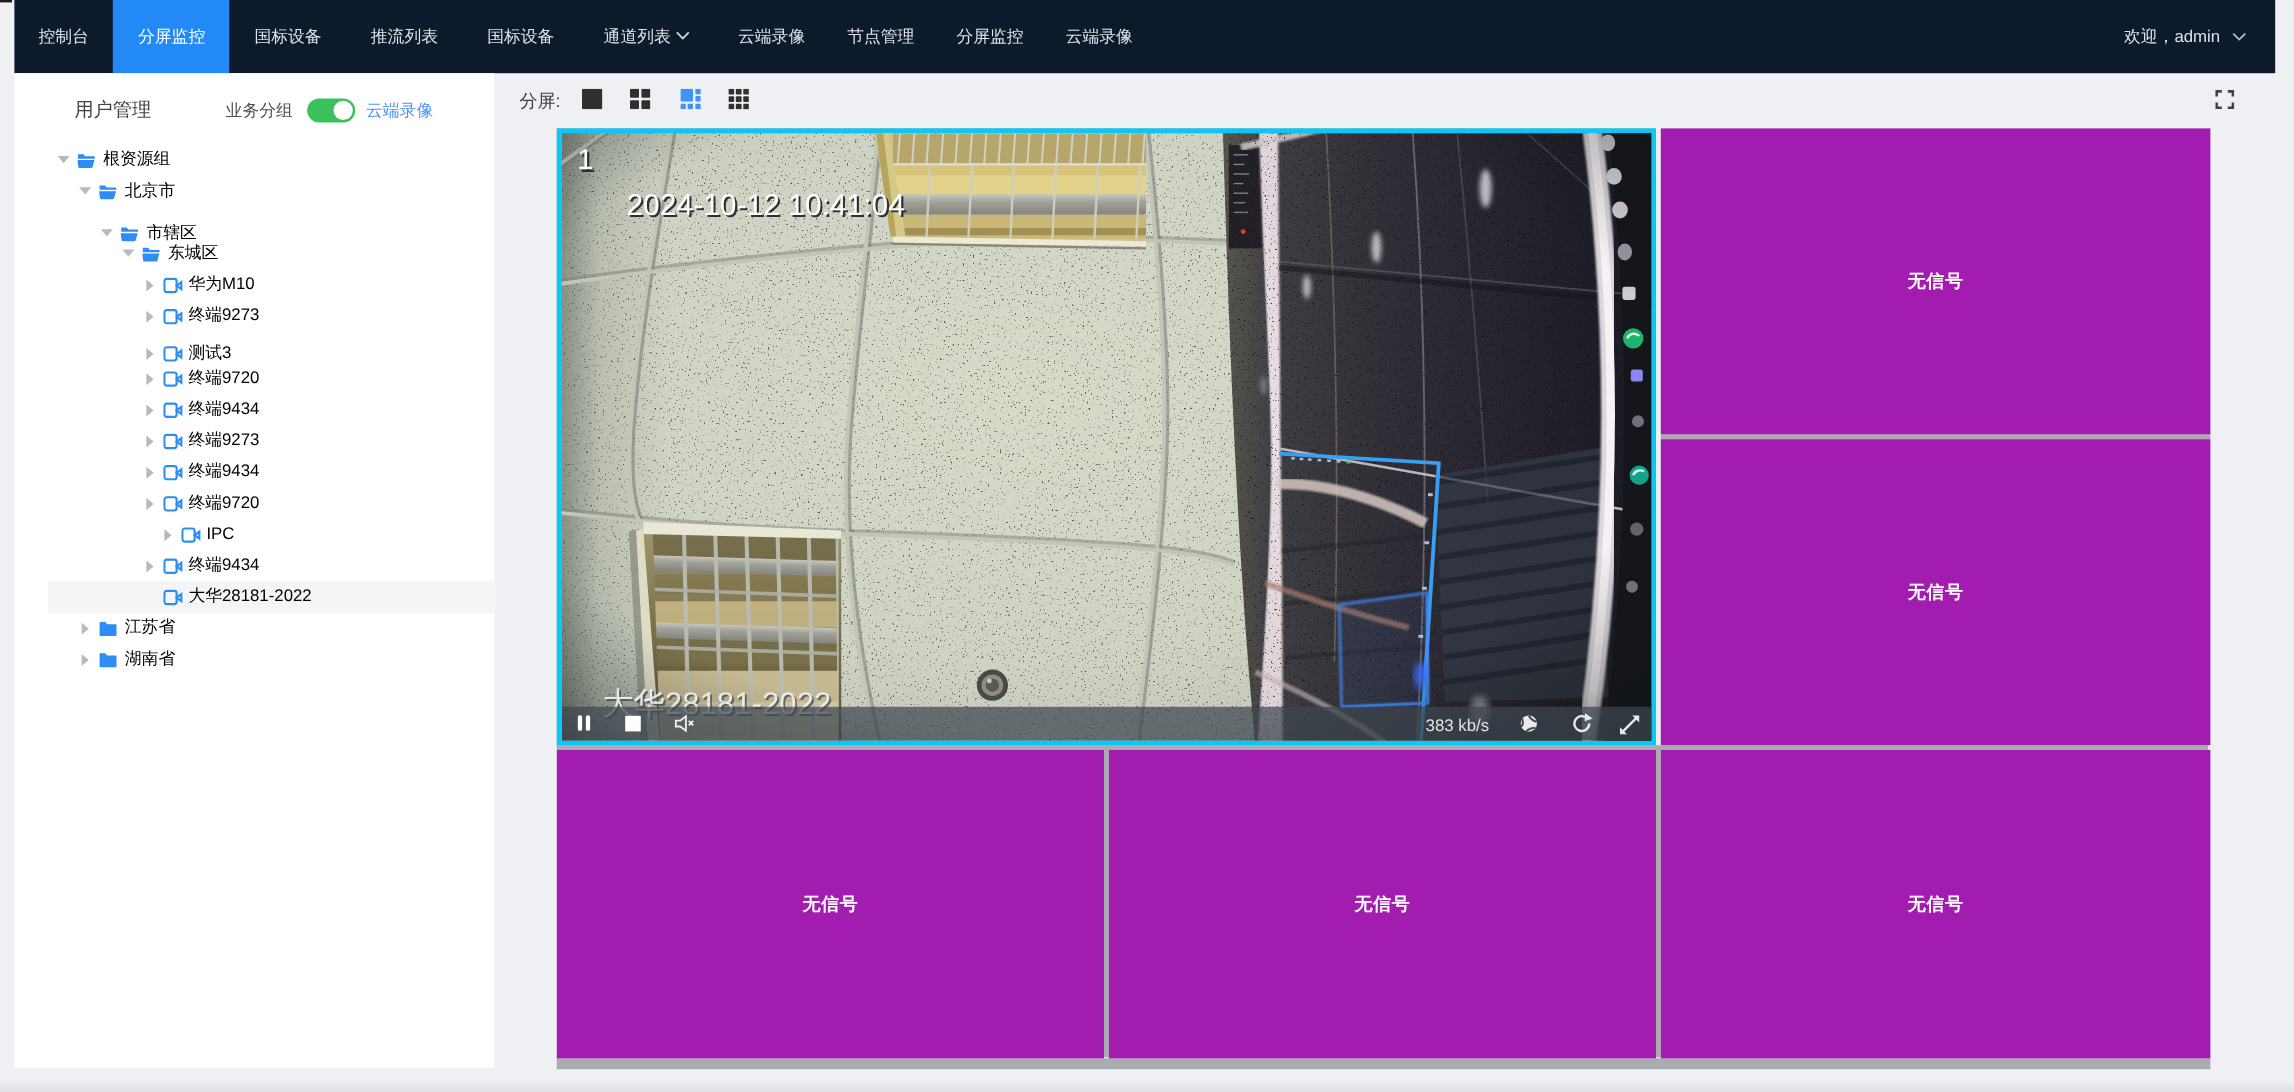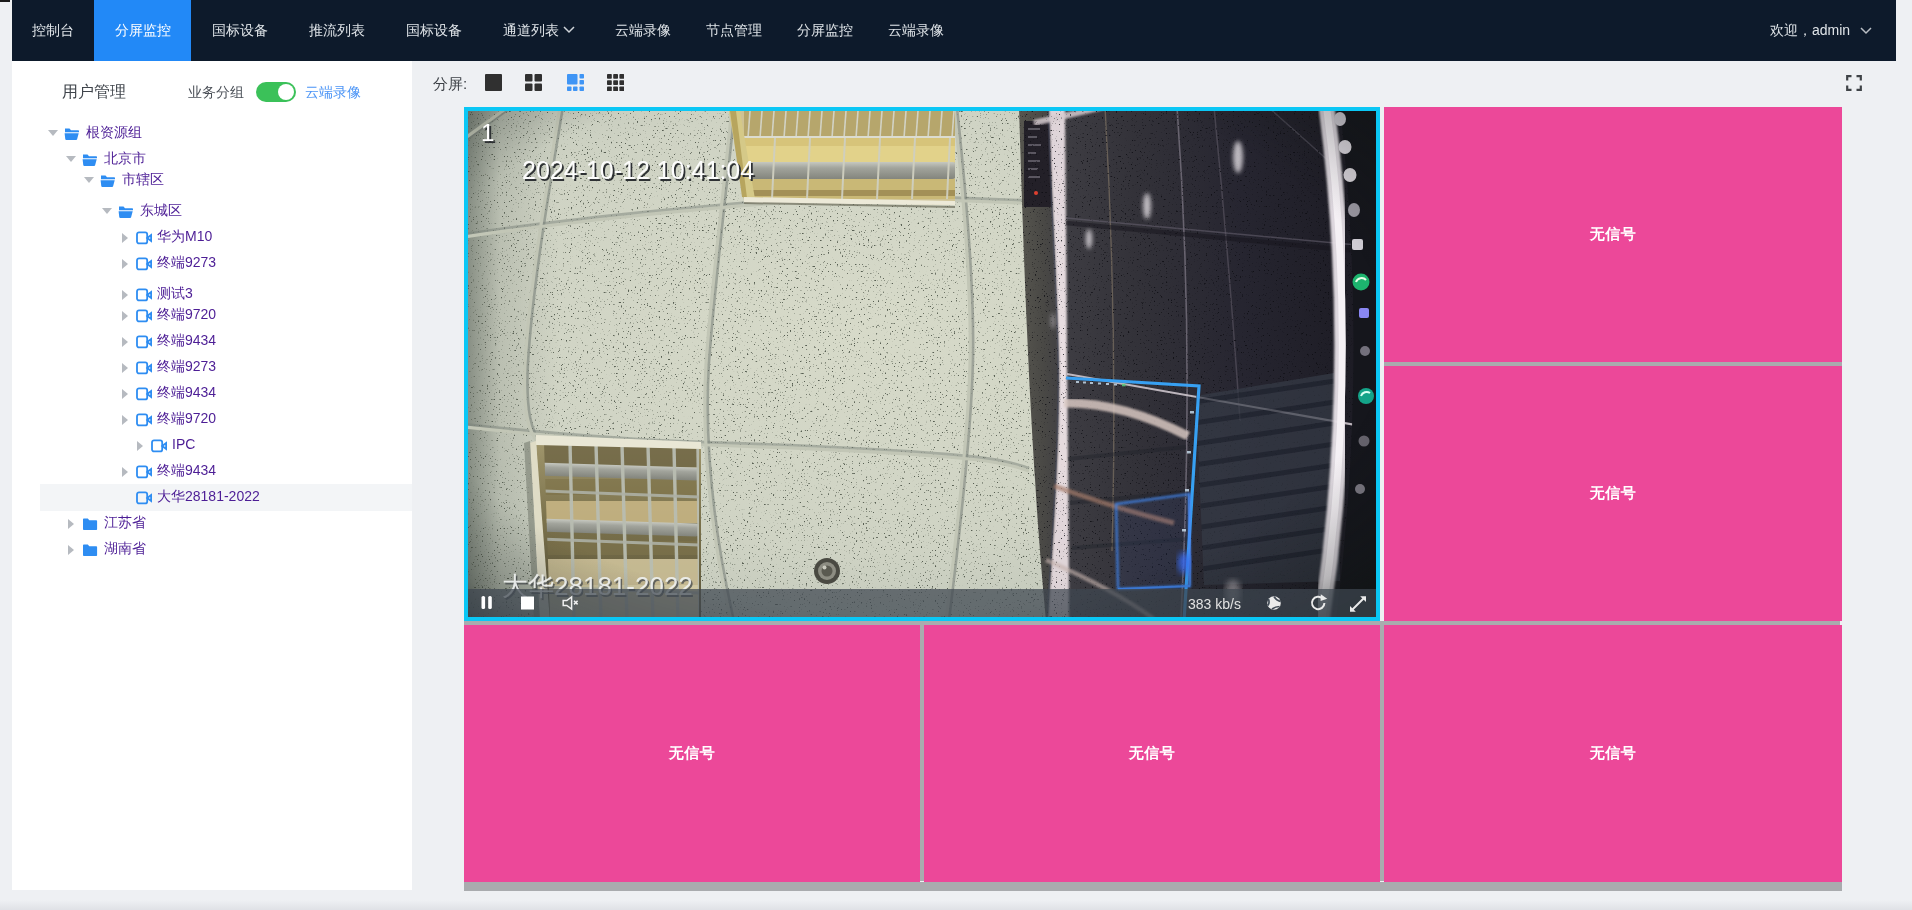--- a/index.html
+++ b/index.html
@@ -5,24 +5,24 @@
 body{width:1912px;height:910px;background:#eef0f3;font-family:"Liberation Sans",sans-serif;overflow:hidden;position:relative;will-change:transform}
 .abs{position:absolute}
 #nav{left:12px;top:0;width:1884px;height:61px;background:#0d1a2b}
 .nv{position:absolute;top:0;height:61px;line-height:61px;font-size:14px;color:#dfe4e8;white-space:nowrap}
 #navactive{left:94px;top:0;width:97px;height:61px;background:#2289f7}
 #sidebar{left:12px;top:61px;width:400px;height:829px;background:#fff}
 .trow{position:absolute;left:0;width:400px;height:26px}
 .tcaret{position:absolute;top:9px;width:0;height:0}
 .cdown{border-left:5px solid transparent;border-right:5px solid transparent;border-top:6px solid #b6bac0}
 .cright{border-top:5px solid transparent;border-bottom:5px solid transparent;border-left:6px solid #b6bac0;top:8px}
-.ttext{position:absolute;top:3px;font-size:14px;color:#4c1d95;white-space:nowrap}
+.ttext{position:absolute;top:3px;font-size:14px;color:#000000;white-space:nowrap}
 .ticon{position:absolute;top:5px}
 #grid{left:464px;top:107px;width:1378px;height:783px}
-.blackcell{position:absolute;background:#ec4899;display:flex;align-items:center;justify-content:center}
+.blackcell{position:absolute;background:#a21caf;display:flex;align-items:center;justify-content:center}
 .nosig{color:#fff;font-size:15px;font-weight:700;letter-spacing:0.5px}
 .gap{position:absolute;background:#a9abae}
 #mainvid{position:absolute;left:0;top:0;width:908px;height:506px;border:4px solid #0ac7f5;background:#9aa29a}
 </style></head>
 <body>
 <div class="abs" id="nav"></div>
 <div class="abs" style="left:0;top:0;width:10px;height:2px;background:#1a1a1a"></div>
 <div class="abs" id="navactive"></div>
 <div class="nv" style="left:32px">控制台</div>
 <div class="nv" style="left:115px;color:#fff">分屏监控</div>
@@ -59,21 +59,21 @@
       <div class="ttext" style="left:74px">根资源组</div>
     </div>
     <div class="trow" style="top:146.5px;left:12px">
       <div class="tcaret cdown" style="left:53.5px"></div>
       <div class="ticon" style="left:70px"><svg width="16" height="16" viewBox="0 0 16 16">
           <path fill="#2e8df2" d="M1 2.5h4.5l1.5 1.8h7c.6 0 1 .4 1 1v.9H1z"></path>
           <path fill="#2e8df2" d="M.6 7.3h14.1l-1.6 6c-.1.4-.5.7-1 .7H2.3c-.5 0-.9-.3-1-.7z"></path>
         </svg></div>
       <div class="ttext" style="left:92px">北京市</div>
     </div>
-    <div class="trow" style="top:168px;left:12px">
+    <div class="trow" style="top:182px;left:12px">
       <div class="tcaret cdown" style="left:71.5px"></div>
       <div class="ticon" style="left:88px"><svg width="16" height="16" viewBox="0 0 16 16">
           <path fill="#2e8df2" d="M1 2.5h4.5l1.5 1.8h7c.6 0 1 .4 1 1v.9H1z"></path>
           <path fill="#2e8df2" d="M.6 7.3h14.1l-1.6 6c-.1.4-.5.7-1 .7H2.3c-.5 0-.9-.3-1-.7z"></path>
         </svg></div>
       <div class="ttext" style="left:110px">市辖区</div>
     </div>
     <div class="trow" style="top:198.5px;left:12px">
       <div class="tcaret cdown" style="left:89.5px"></div>
       <div class="ticon" style="left:106px"><svg width="16" height="16" viewBox="0 0 16 16">

